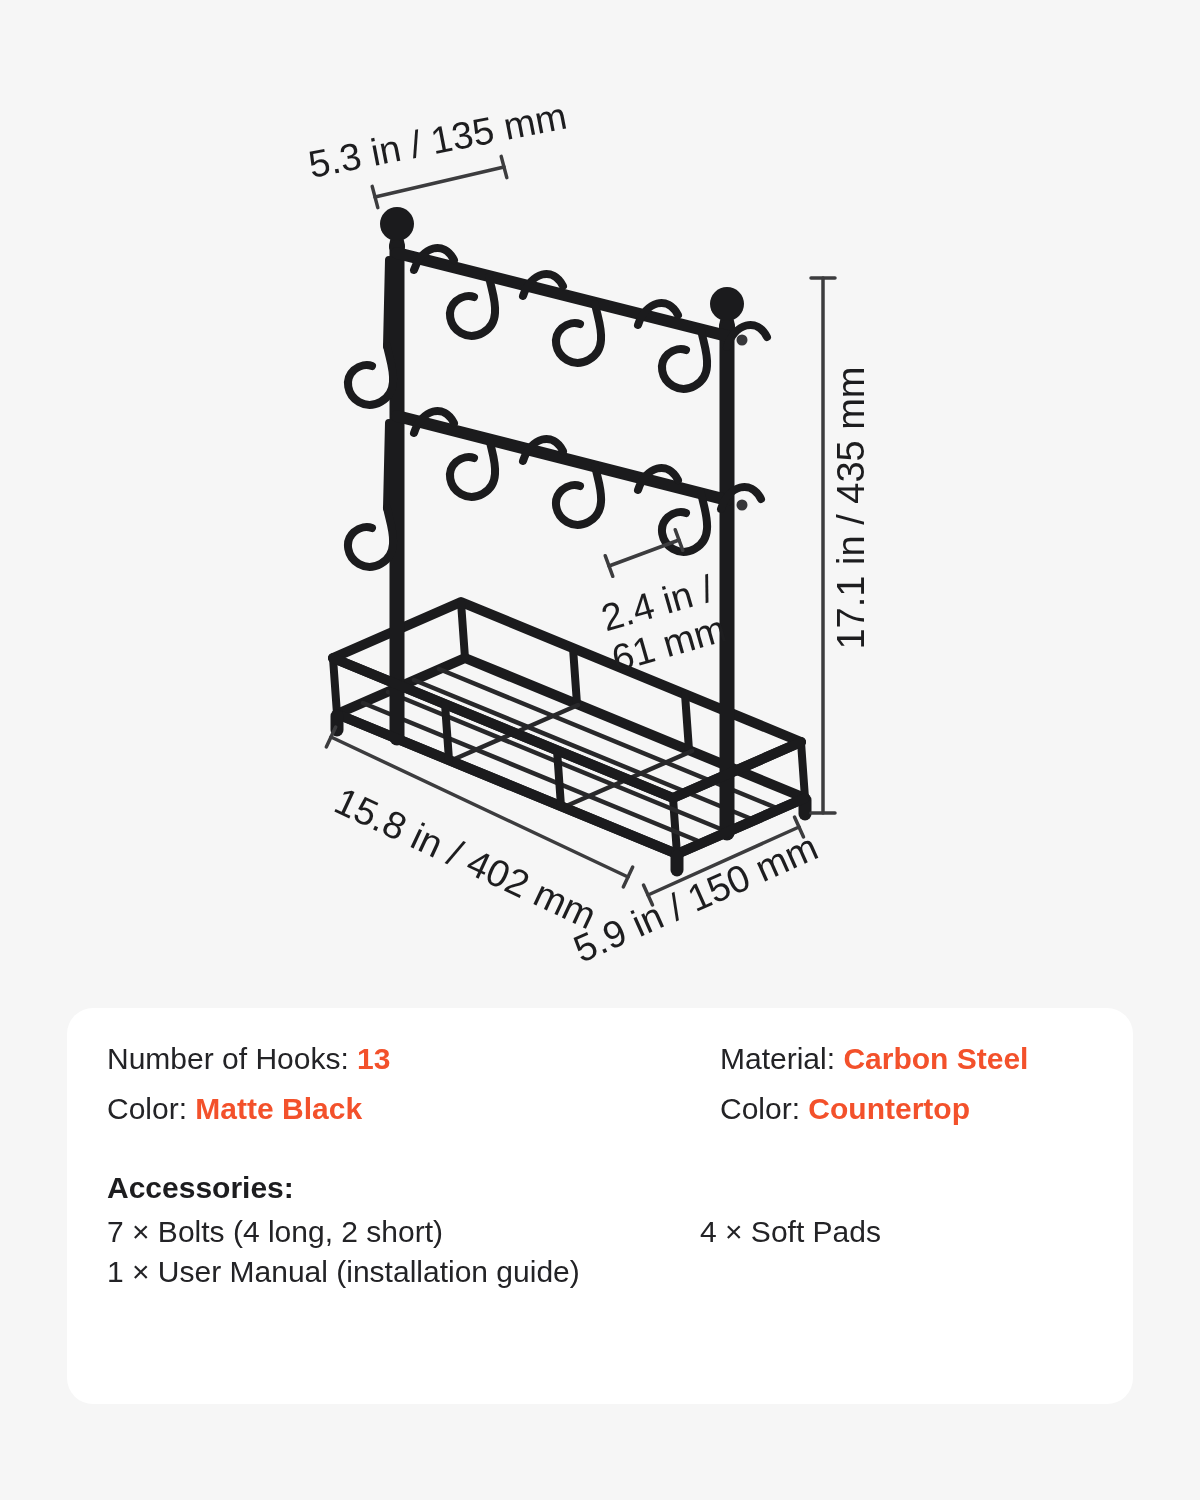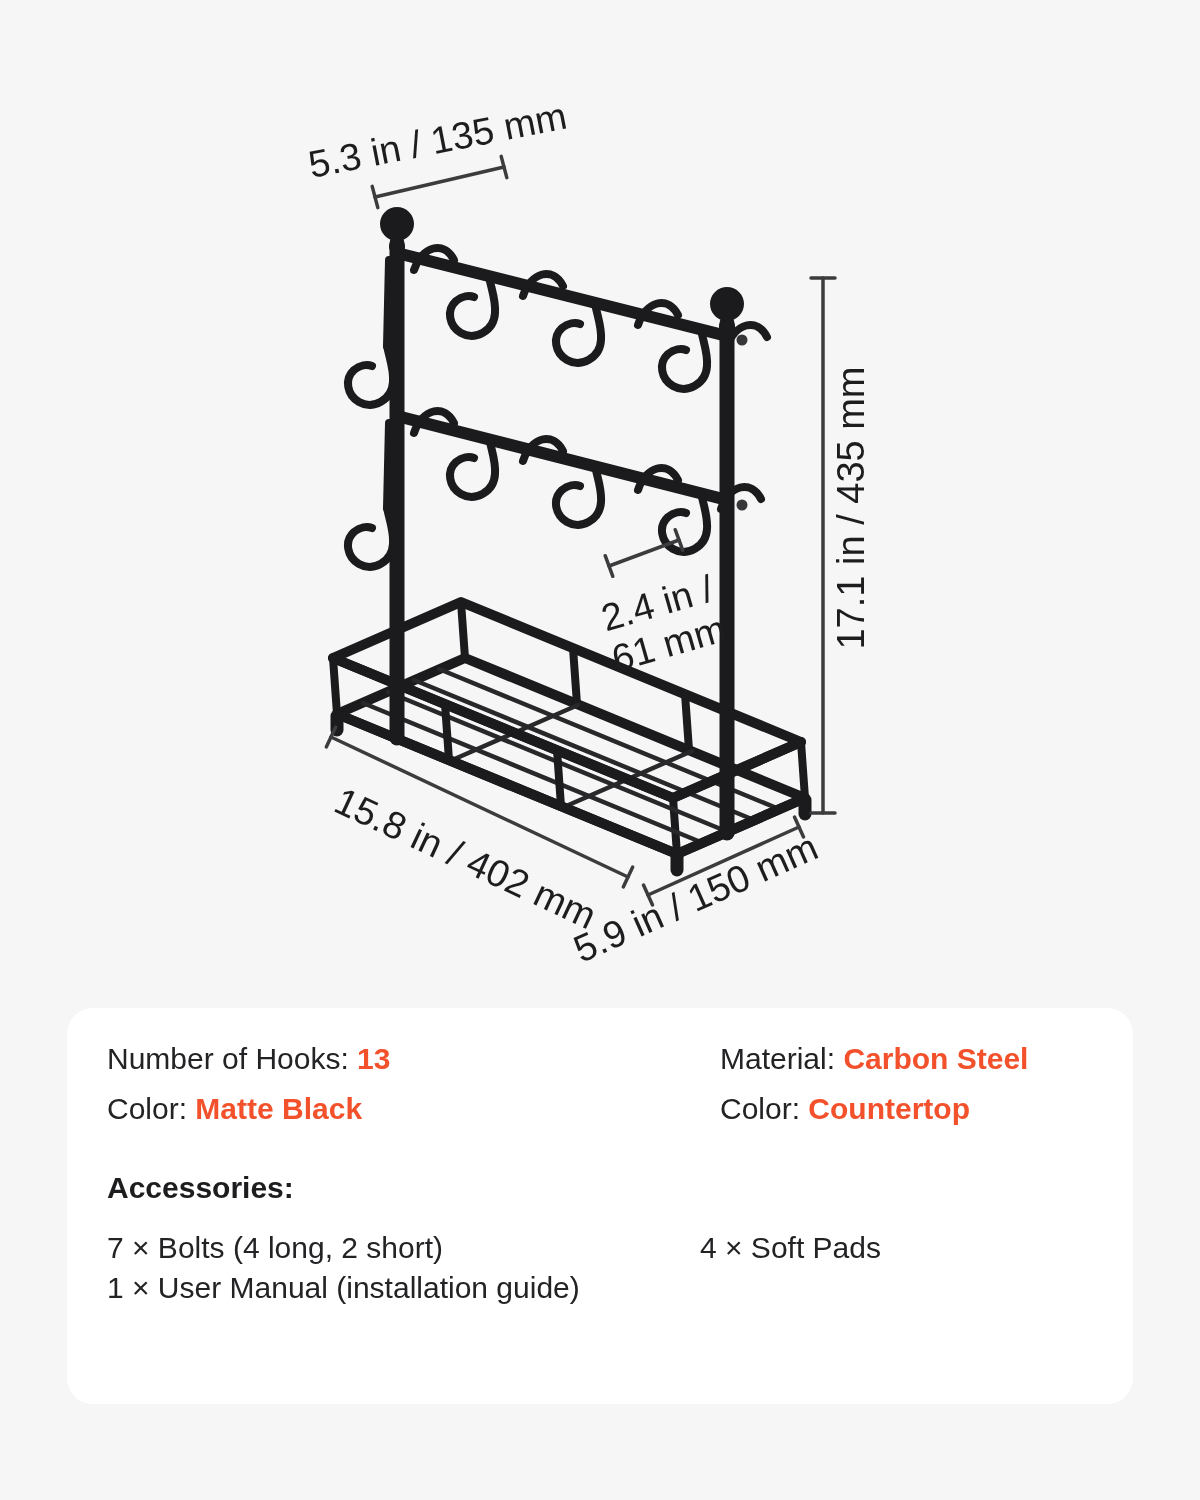--- a/index.html
+++ b/index.html
@@ -19,21 +19,21 @@
     background:#ffffff;border-radius:26px;box-sizing:border-box;
     padding:26px 40px 0 40px;
   }
   .spec-grid{
     display:grid;grid-template-columns:613px auto;
     font-size:30px;line-height:50px;
   }
   .spec-label{color:#232326;}
   .spec-value{color:#f3512b;font-weight:700;}
   .dims-row{font-size:30px;line-height:46px;margin-top:-2px;}
-  .acc-title{font-size:30px;font-weight:700;color:#1d1d1f;margin:34px 0 20px 0;line-height:40px;}
+  .acc-title{font-size:30px;font-weight:700;color:#1d1d1f;margin:34px 0 4px 0;line-height:40px;}
   .acc-grid{
     display:grid;grid-template-columns:593px auto;
     font-size:30px;line-height:40px;color:#232326;
   }
 </style>
 </head>
 <body>
 
 <div class="stage">
 

